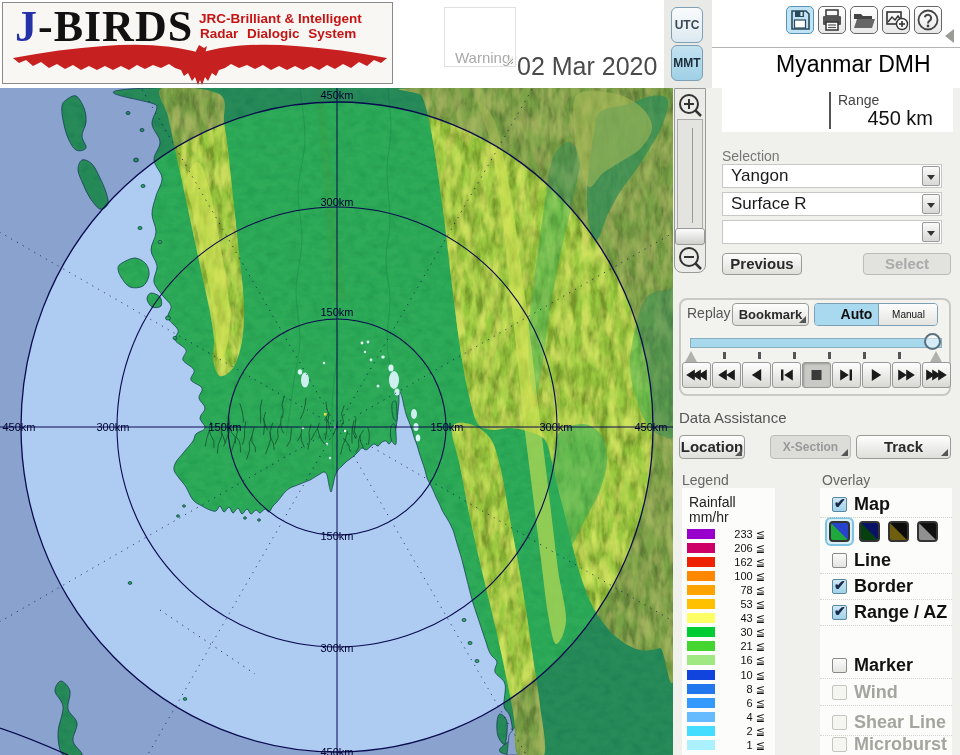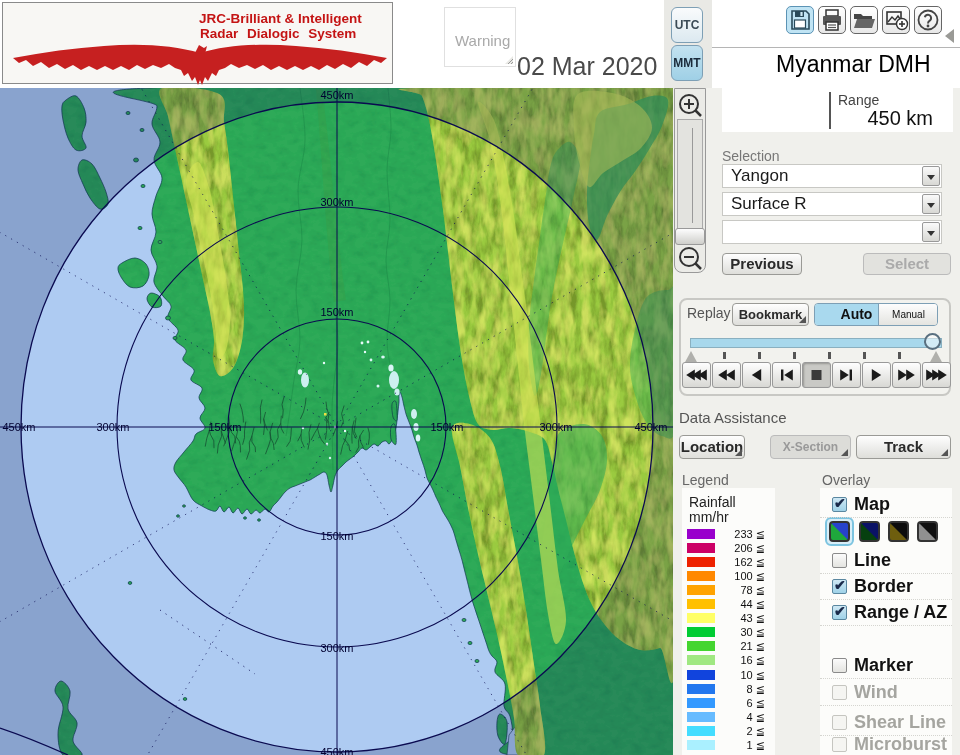--- a/index.html
+++ b/index.html
@@ -8,21 +8,21 @@
 .abs { position:absolute; }
 
 
 #header { position:absolute; left:0; top:0; width:960px; height:88px; background:#ffffff; }
 #logobox { position:absolute; left:2px; top:2px; width:391px; height:82px; background:#f8f7f4; border:1px solid #8a8a8a; }
 #jbirds { position:absolute; left:12px; top:2px; font-family:"Liberation Serif", serif; font-weight:bold; font-size:44px; letter-spacing:1px; line-height:1; color:#111; }
 #jbirds .j { color:#2531a8; }
 #jrc1 { position:absolute; left:196px; top:8px; color:#c41414; font-weight:bold; font-size:13.5px; }
 #jrc2 { position:absolute; left:197px; top:23px; color:#c41414; font-weight:bold; font-size:13.5px; word-spacing:5px; }
 #warnbox { position:absolute; left:444px; top:7px; width:72px; height:60px; background:#fff; border:1px solid #e0e0e0; }
-#warntext { position:absolute; left:10px; top:24px; color:#a9a9a9; font-size:15px; }
+#warntext { position:absolute; left:10px; top:41px; color:#a9a9a9; font-size:15px; }
 #clock { position:absolute; left:529px; top:4px; width:130px; font-size:39px; line-height:1.15; color:#3c3c3c; }
 #date { position:absolute; left:517px; top:52px; font-size:25px; color:#4a4a4a; }
 #graycol { position:absolute; left:664px; top:0px; width:48px; height:88px; background:#e9e9e5; }
 .tzbtn { position:absolute; left:671px; width:32px; height:36px; border:1px solid #7d9fb5; border-radius:6px; font-size:12px; font-weight:bold; text-align:center; line-height:34px; }
 #utc { top:7px; background:linear-gradient(#f9fbfc,#dce9f0); color:#3a4a55; }
 #mmt { top:45px; background:linear-gradient(#c3e2f0,#9fd0e6); color:#1a2a3a; }
 .tool { position:absolute; top:6px; width:28px; height:28px; border:1px solid #666; border-radius:5px; background:linear-gradient(#ffffff,#e8e8e8); }
 #tool1 { left:786px; background:#c0e4f4; border-color:#5b93b5; }
 #tool2 { left:818px; } #tool3 { left:850px; } #tool4 { left:882px; } #tool5 { left:914px; }
 #collapse { position:absolute; left:945px; top:29px; width:0; height:0; border-top:7px solid transparent; border-bottom:7px solid transparent; border-right:9px solid #9a9a96; }
@@ -80,20 +80,21 @@
 .cb.dis { border-color:#c5c5c0; background:#f5f5f2; }
 .ovtxt { position:absolute; left:34px; top:2px; font-size:18px; font-weight:bold; color:#111; }
 .ovtxt.dis { color:#a5a5a0; font-weight:bold; }
 .sw { position:absolute; top:0px; width:21px; height:21px; border:2px solid #333; border-radius:4px; }
 #sw1ring { position:absolute; left:5px; top:29px; width:29px; height:29px; border:2px solid #7cc4e0; border-radius:6px; background:#d8eef8; }
 </style>
 </head>
 <body>
 <div id="header">
   <div id="logobox">
+    <div id="jbirds"><span class="j">J</span>-BIRDS</div>
     <div id="jrc1">JRC-Brilliant &amp; Intelligent</div>
     <div id="jrc2">Radar Dialogic System</div>
     <svg id="eagle" style="position:absolute;left:6px;top:40px;" width="382" height="46" viewBox="0 0 382 46">
       <path d="M191 10 C165 2 130 0 95 3 C65 5 35 9 4 15 L10 20 L17 17 L24 23 L32 19 L40 25 L48 21 L56 26 L64 22 L72 27 L80 23 L88 27 L96 23 L104 27 L112 23 L120 27 L128 22 L136 26 L144 22 L152 25 L160 21 L166 25 L172 27 L175 33 L179 30 L183 38 L186 34 L189 42 L191 37 L193 42 L196 34 L199 38 L203 30 L207 33 L210 27 L216 25 L222 21 L230 25 L238 22 L246 26 L254 22 L262 27 L270 23 L278 27 L286 23 L294 27 L302 23 L310 27 L318 22 L326 26 L334 21 L342 25 L350 19 L358 23 L365 17 L372 20 L378 15 C347 9 317 5 287 3 C252 0 217 2 191 10 Z" fill="#c62020"></path>
       <path d="M186 10 L190 2 L195 5 L198 3 L196 11 Z" fill="#c62020"></path>
     </svg>
   </div>
   <div id="warnbox">
       <div id="warntext">Warning</div>
       <svg style="position:absolute;right:1px;bottom:1px" width="9" height="9">
@@ -447,21 +448,21 @@
     <div class="llab" style="top:40.0px">233 ≦</div>
     <div class="lbar" style="top:55.0px;background:#cc0066"></div>
     <div class="llab" style="top:54.0px">206 ≦</div>
     <div class="lbar" style="top:69.1px;background:#ee2200"></div>
     <div class="llab" style="top:68.1px">162 ≦</div>
     <div class="lbar" style="top:83.2px;background:#ff8800"></div>
     <div class="llab" style="top:82.2px">100 ≦</div>
     <div class="lbar" style="top:97.2px;background:#ffa300"></div>
     <div class="llab" style="top:96.2px">78 ≦</div>
     <div class="lbar" style="top:111.2px;background:#ffc000"></div>
-    <div class="llab" style="top:110.2px">44 ≦</div>
+    <div class="llab" style="top:110.2px">53 ≦</div>
     <div class="lbar" style="top:125.3px;background:#ffff66"></div>
     <div class="llab" style="top:124.3px">43 ≦</div>
     <div class="lbar" style="top:139.4px;background:#00cc33"></div>
     <div class="llab" style="top:138.4px">30 ≦</div>
     <div class="lbar" style="top:153.4px;background:#44d530"></div>
     <div class="llab" style="top:152.4px">21 ≦</div>
     <div class="lbar" style="top:167.4px;background:#a0e882"></div>
     <div class="llab" style="top:166.4px">16 ≦</div>
     <div class="lbar" style="top:181.5px;background:#1144dd"></div>
     <div class="llab" style="top:180.5px">10 ≦</div>

